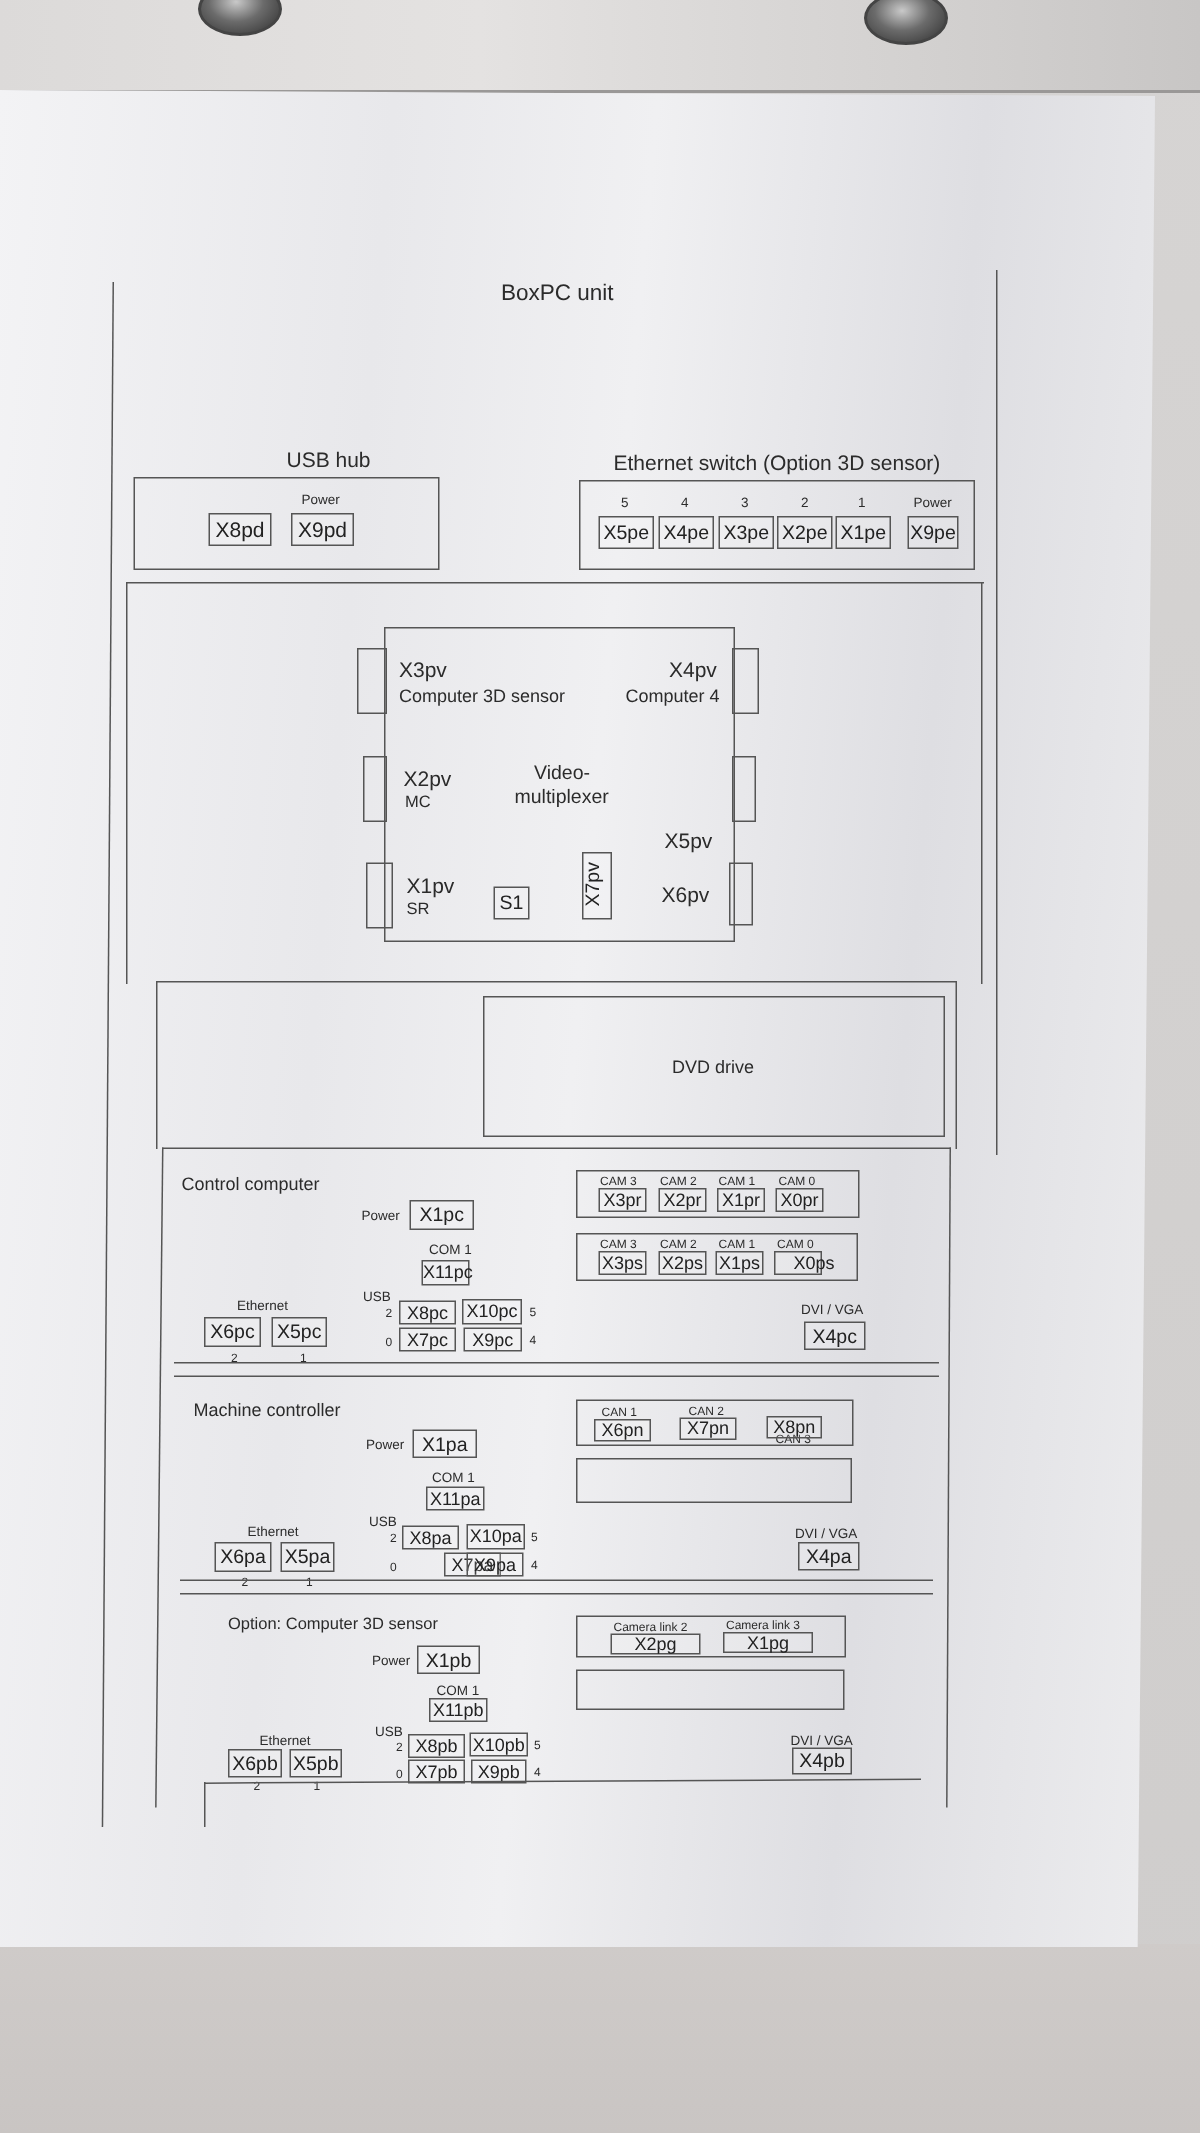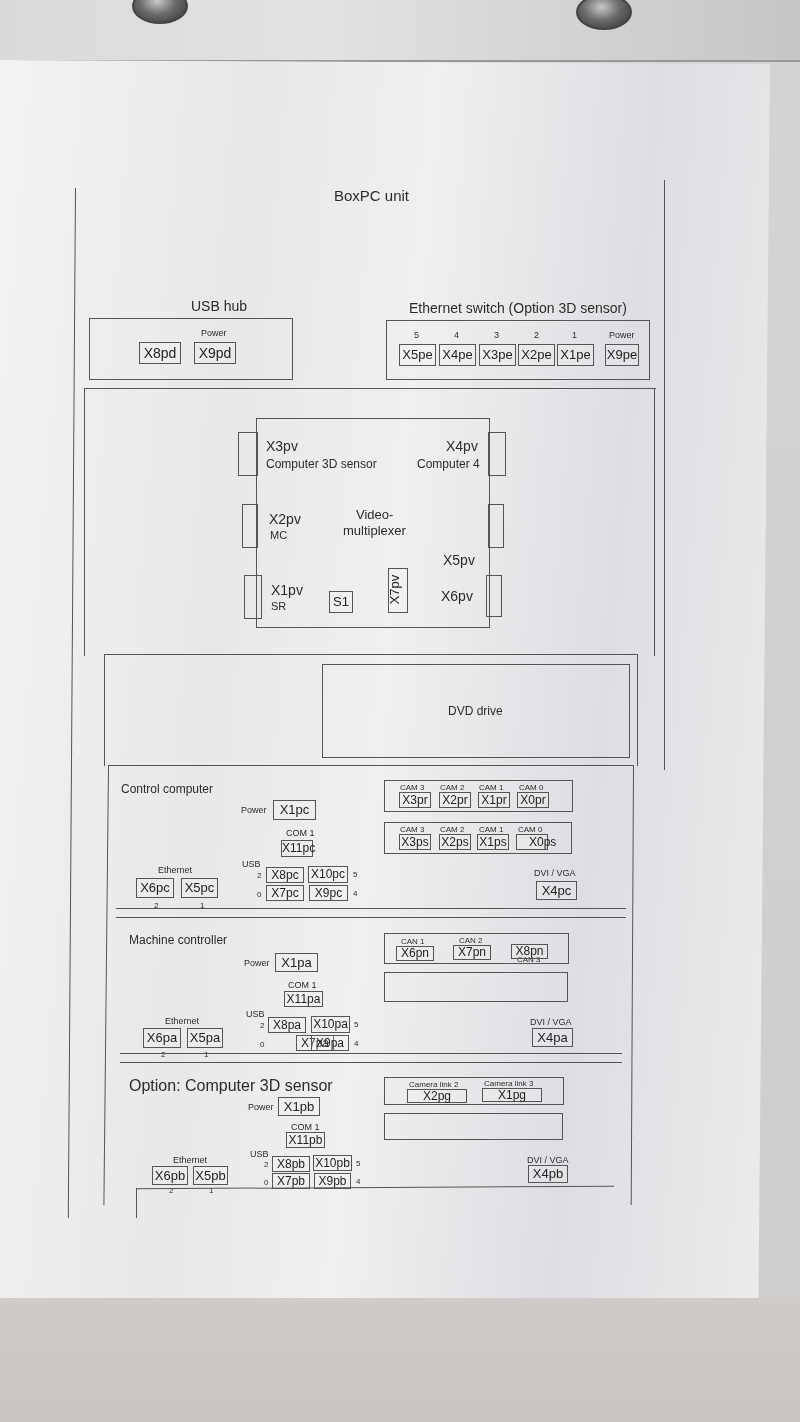--- a/index.html
+++ b/index.html
@@ -196,21 +196,21 @@
   <div class="box" style="left:396px; top:886px; width:38px; height:15px; line-height:13px; font-size:12px;">X6pn</div>
   <div class="box" style="left:453px; top:885px; width:38px; height:15px; line-height:13px; font-size:12px;">X7pn</div>
   <div class="box" style="left:511px; top:884px; width:37px; height:15px; line-height:13px; font-size:12px;">X8pn</div>
   <div class="frame" style="left:384px; top:912px; width:184px; height:30px;"></div>
   <div class="lbl small" style="left:530px; top:957px;">DVI / VGA</div>
   <div class="box big" style="left:532px; top:968px; width:41px; height:19px; line-height:17px; font-size:13px;">X4pa</div>
 
   <div class="line" style="left:120px; top:993px; width:502px; height:1.3px;"></div>
   <div class="line" style="left:120px; top:1002px; width:502px; height:1.3px;"></div>
 
-  <div class="lbl med" style="left:129px; top:1017px; font-size:16px;">Option: Computer 3D sensor</div>
+  <div class="lbl med" style="left:152px; top:1017px; font-size:11px;">Option: Computer 3D sensor</div>
   <div class="lbl small" style="left:248px; top:1042px;">Power</div>
   <div class="box big" style="left:278px; top:1037px; width:42px; height:19px; line-height:17px; font-size:13px;">X1pb</div>
   <div class="lbl small" style="left:291px; top:1062px;">COM 1</div>
   <div class="box" style="left:286px; top:1072px; width:39px; height:16px; line-height:14px; font-size:12px;">X11pb</div>
   <div class="lbl small" style="left:250px; top:1089px;">USB</div>
   <div class="lbl tiny" style="left:264px; top:1100px;">2</div>
   <div class="box" style="left:272px; top:1096px; width:38px; height:16px; line-height:14px; font-size:12px;">X8pb</div>
   <div class="box" style="left:313px; top:1095px; width:39px; height:16px; line-height:14px; font-size:12px;">X10pb</div>
   <div class="lbl tiny" style="left:356px; top:1099px;">5</div>
   <div class="lbl tiny" style="left:264px; top:1118px;">0</div>

